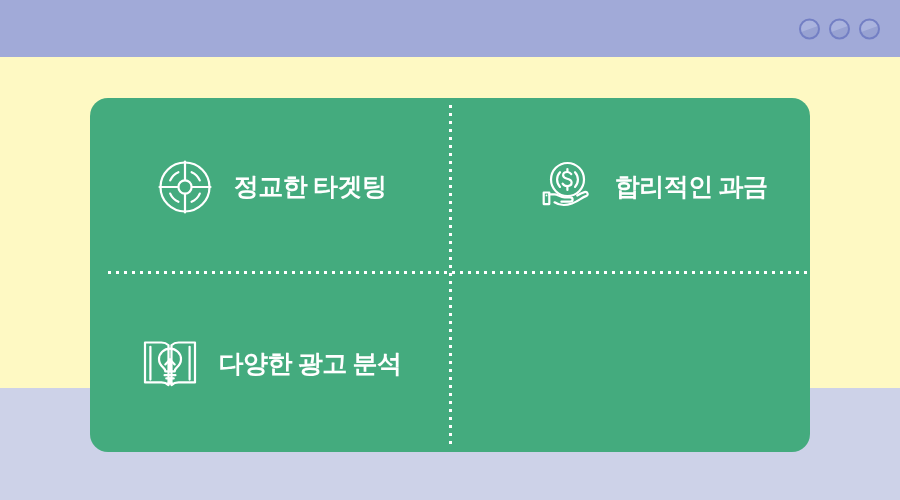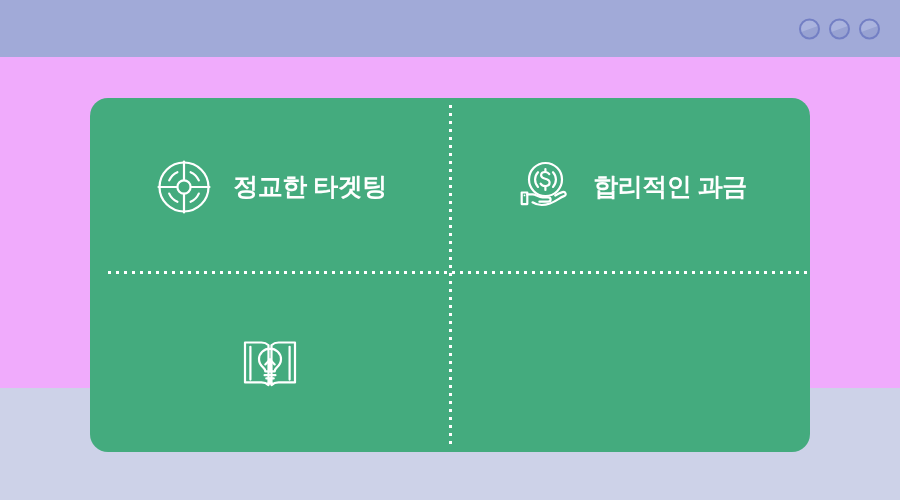--- a/index.html
+++ b/index.html
@@ -11,21 +11,22 @@
     width: 900px;
     height: 500px;
     overflow: hidden;
     background: #cdd2e8;
     font-family: "Liberation Sans", "DejaVu Sans", sans-serif;
   }
   .screen {
     position: relative;
     width: 900px;
     height: 388px;
-    background: #f0abfc;
+    background: #fef9c3;
+    font-family: Liberation Serif, serif;
   }
 
   
   .titlebar {
     position: absolute;
     left: 0;
     top: 0;
     width: 900px;
     height: 57px;
     background: #a1aad8;
@@ -87,21 +88,21 @@
     position: absolute;
     width: 360px;
     height: 177px;
     display: flex;
     flex-direction: row;
     align-items: center;
     justify-content: center;
     box-sizing: border-box;
   }
   .cell-tl { left: 0;    top: 0;   }
-  .cell-tr { left: 360px; top: 0;   }
+  .cell-tr { left: 381px; top: 0;   }
   .cell-bl { left: 0;    top: 177px; }
   .cell-br { left: 360px; top: 177px; }
 
   .cell-inner {
     display: flex;
     flex-direction: row;
     align-items: center;
     gap: 18px;
   }
   .feature-icon {
@@ -204,18 +205,19 @@
 
             <line x1="31" y1="26.5" x2="31" y2="38.4"></line>
             <line x1="26.3" y1="31.4" x2="31" y2="26.5"></line>
             <line x1="35.7" y1="31.4" x2="31" y2="26.5"></line>
             <line x1="25.6" y1="42.2" x2="36.4" y2="42.2"></line>
             <line x1="27.3" y1="45.4" x2="34.7" y2="45.4"></line>
             <line x1="31" y1="45.4" x2="31" y2="50.5"></line>
             <line x1="28.2" y1="50.5" x2="33.8" y2="50.5"></line>
           </svg>
         </span>
+        <span class="feature-label">다양한 광고 분석</span>
       </div>
     </div>
 
 
   </div>
 </div>
 
 </body></html>

